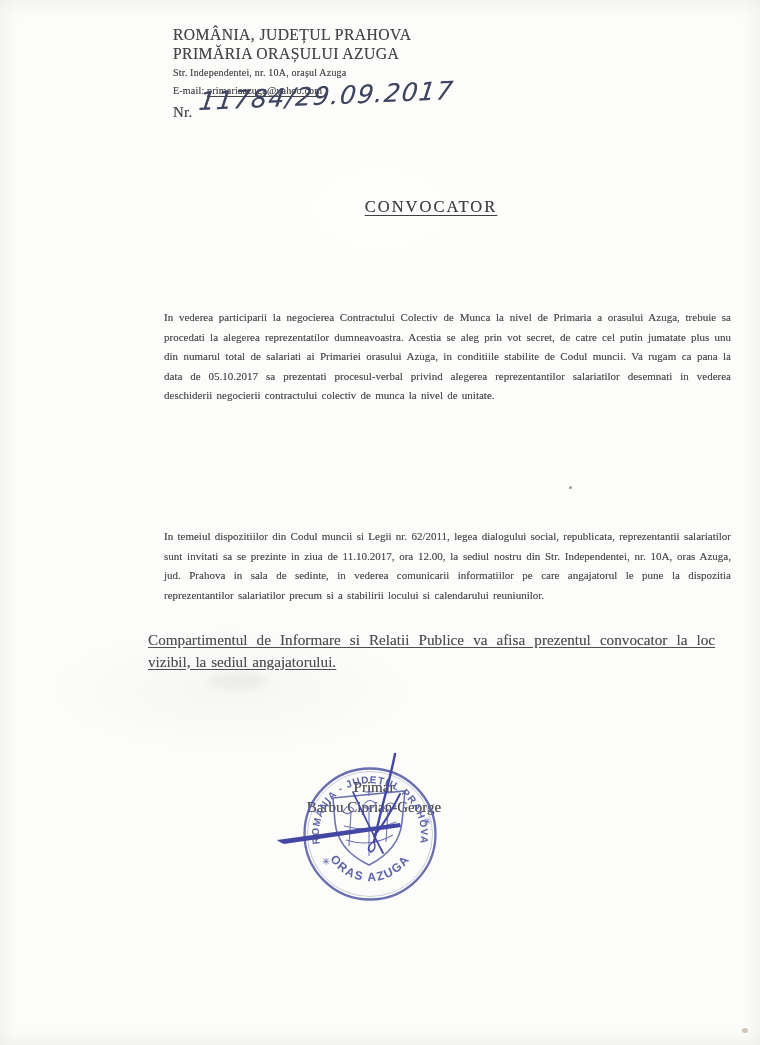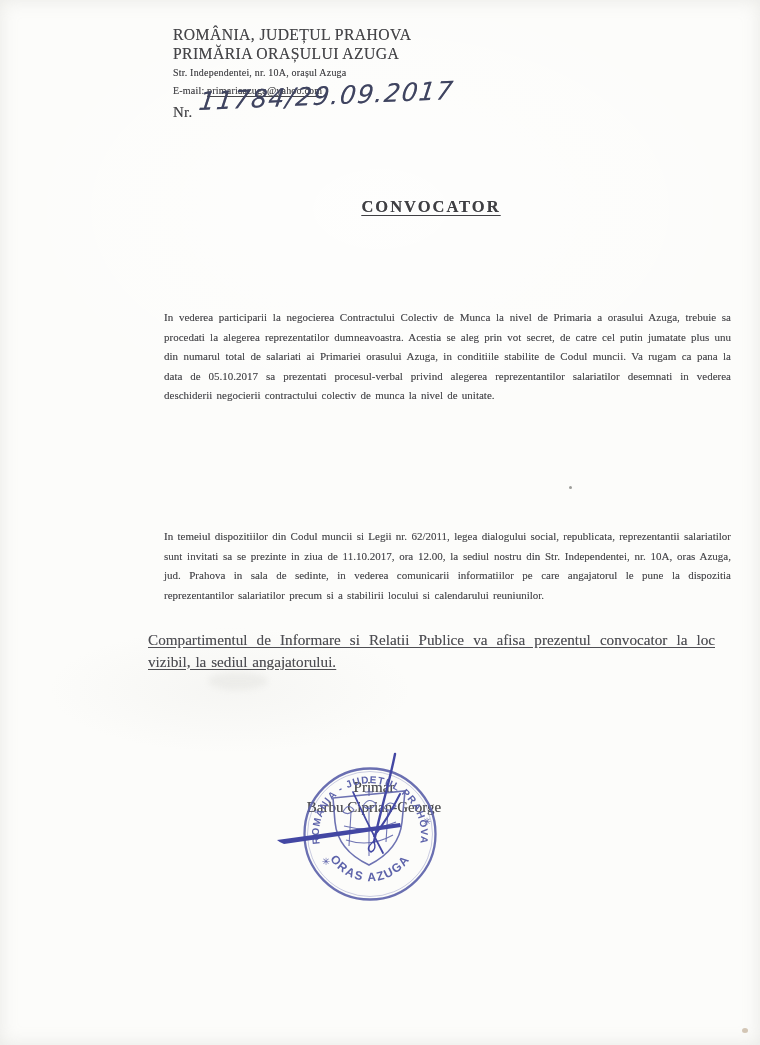--- a/index.html
+++ b/index.html
@@ -40,21 +40,21 @@
     letter-spacing:1.5px;
     transform:rotate(-2.5deg) skewX(-10deg);
     transform-origin:left center;
     white-space:nowrap;
     text-shadow:0 0 0.6px rgba(63,68,96,0.5);
   }
   .nr-wrap{position:relative;display:block;height:26px;}
   
   .title{
     position:absolute;left:148px;top:197px;width:566px;
-    text-align:center;font-size:16.5px;font-weight:bold;
+    text-align:center;font-size:16.5px;font-weight:normal;
     letter-spacing:2px;
     text-decoration:underline;
     text-underline-offset:3px;
     color:#3f3f43;
     text-shadow:0 0 0.5px rgba(63,63,67,0.6);
   }
   
   .body-par{
     position:absolute;left:164px;width:567px;
     font-size:11px;line-height:19.6px;

